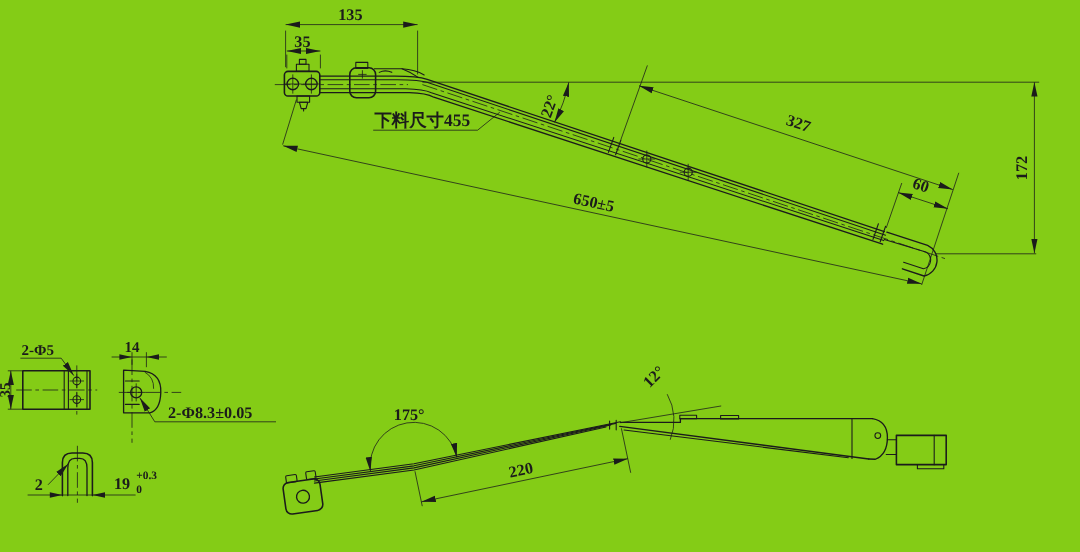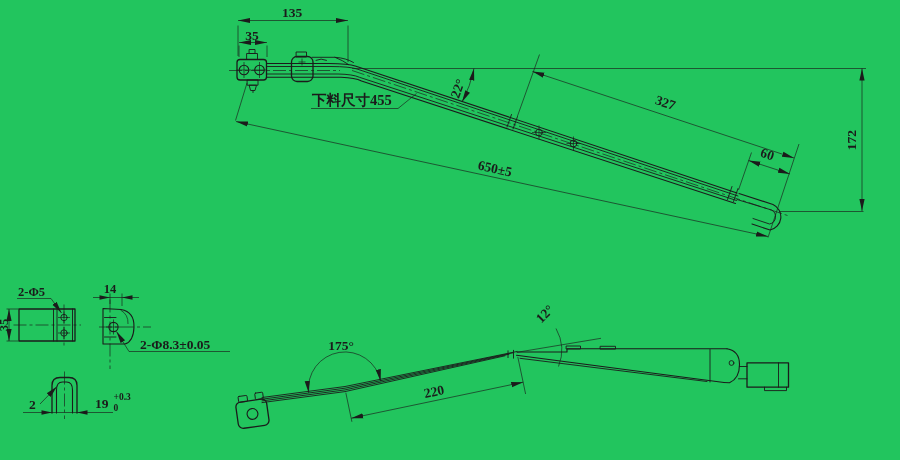--- a/index.html
+++ b/index.html
@@ -1,16 +1,16 @@
 <!DOCTYPE html>
 <html><head>
 <meta charset="utf-8">
 <style>
   html,body{margin:0;padding:0;background:#ffffff;}
-  .sheet{position:relative;width:900px;height:460px;background:#22c55e;overflow:hidden;}
+  .sheet{position:relative;width:900px;height:460px;background:#84cc16;overflow:hidden;}
   svg{display:block;}
   .ol{stroke:#1b1b1b;fill:none;stroke-width:1.1;stroke-linecap:round;stroke-linejoin:round;}
   .ol2{stroke:#1b1b1b;fill:none;stroke-width:1.3;stroke-linecap:round;stroke-linejoin:round;}
   .ol09{stroke:#1b1b1b;fill:none;stroke-width:0.9;stroke-linecap:round;stroke-linejoin:round;}
   .thin{stroke:#1b1b1b;fill:none;stroke-width:0.65;stroke-linecap:butt;}
   .cl{stroke:#1b1b1b;fill:none;stroke-width:0.65;stroke-dasharray:13 3 3 3;}
   .arrfill{fill:#1b1b1b;stroke:none;}
   text.dim{fill:#1b1b1b;font-family:"Liberation Serif","DejaVu Serif",serif;font-weight:700;font-size:13.5px;}
   text.dimS{fill:#1b1b1b;font-family:"Liberation Serif","DejaVu Serif",serif;font-weight:700;font-size:12.5px;}
   text.tol{fill:#1b1b1b;font-family:"Liberation Serif","DejaVu Serif",serif;font-weight:700;font-size:9.5px;}

